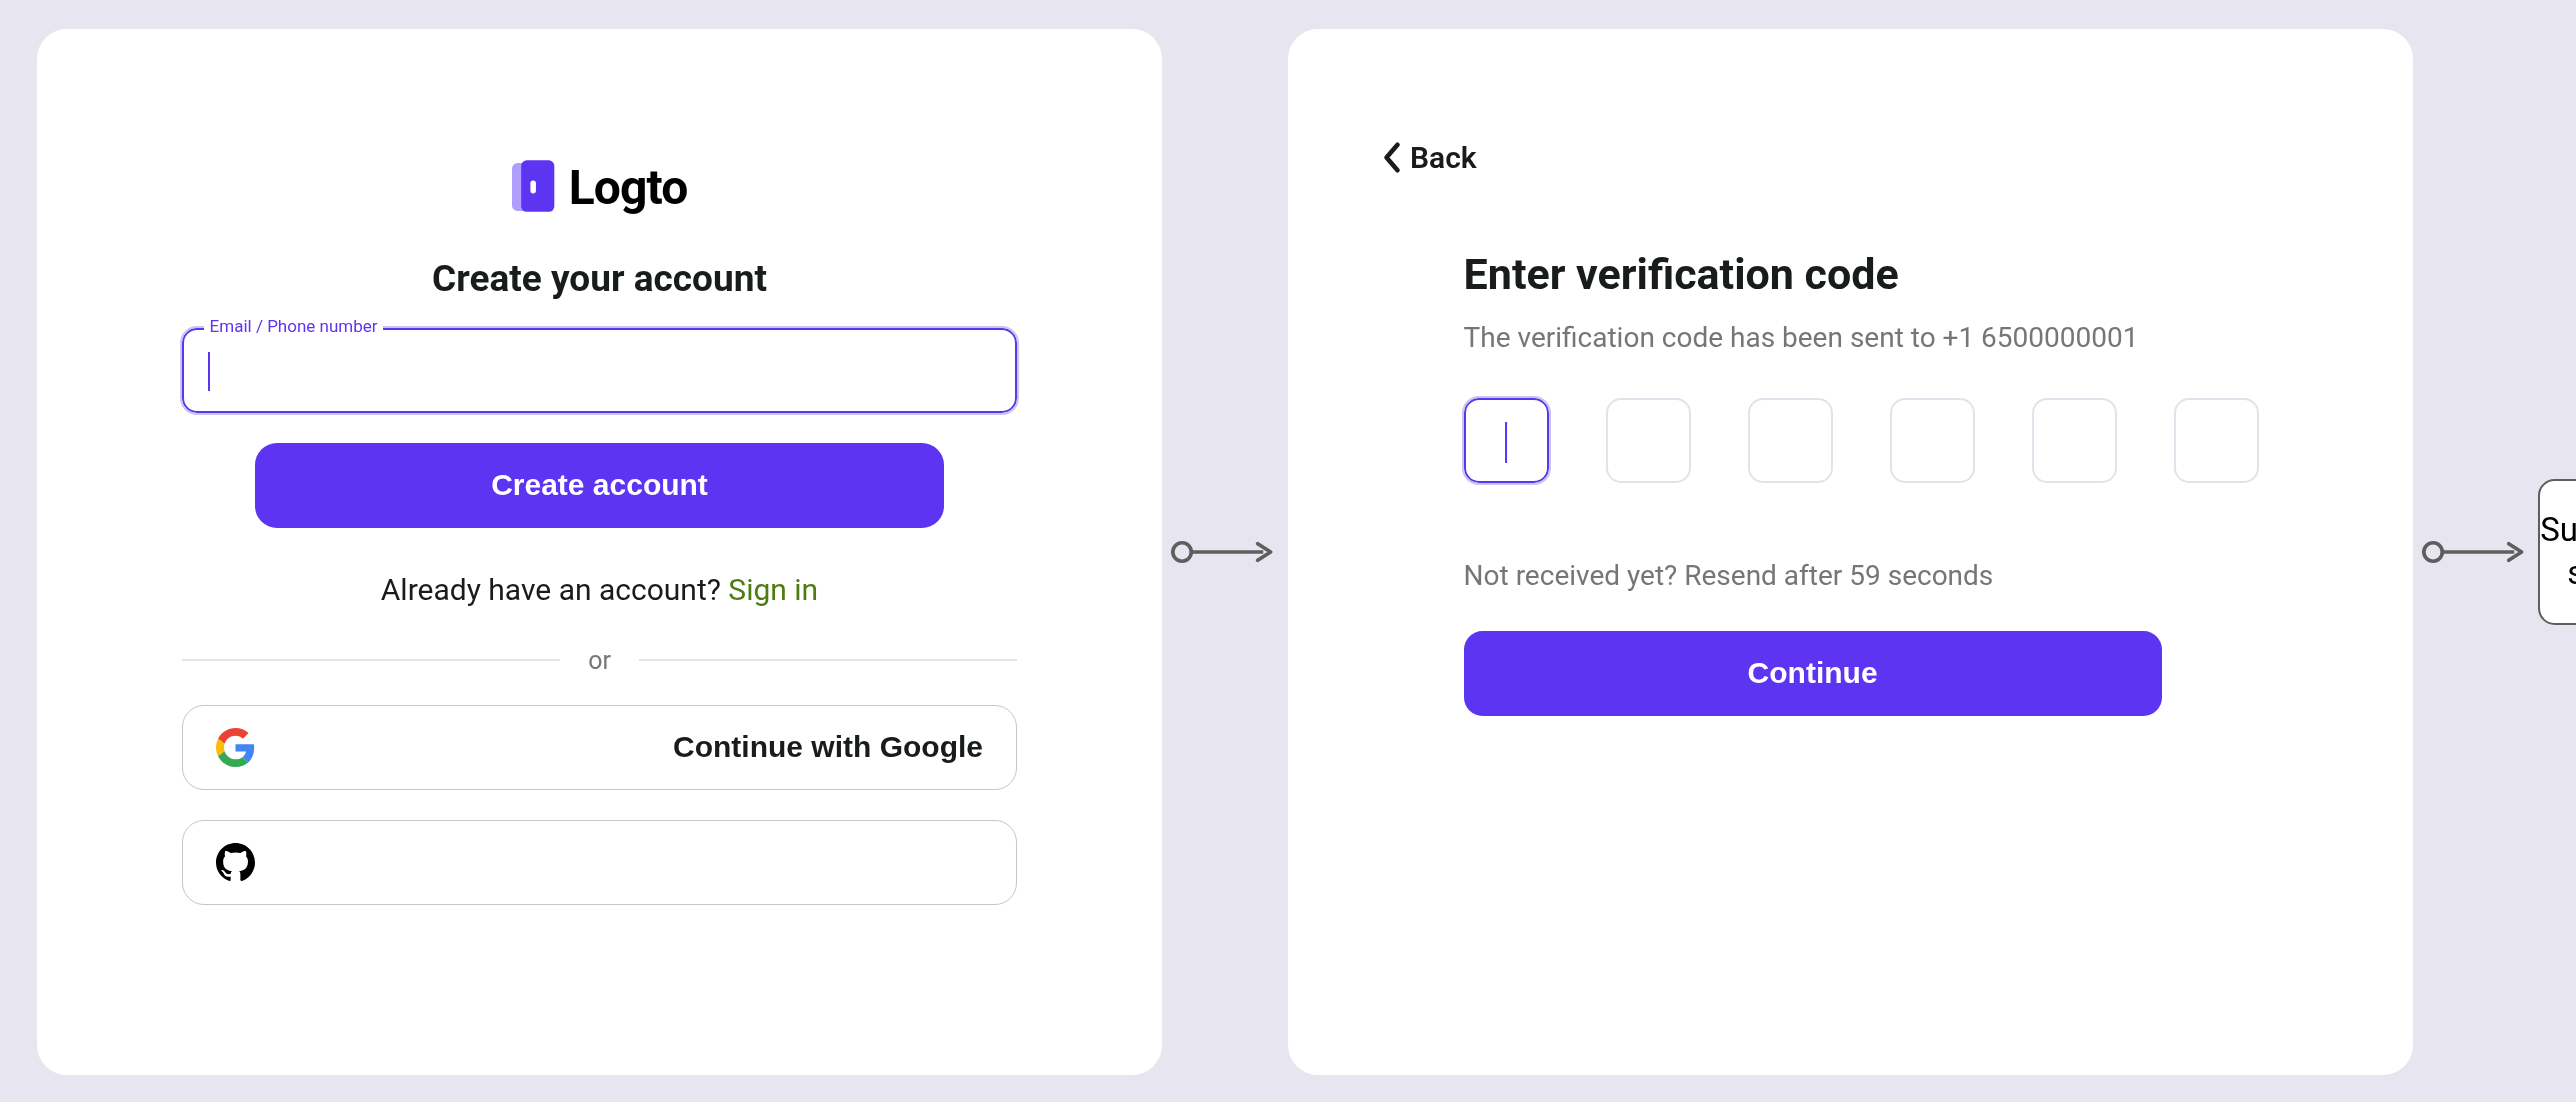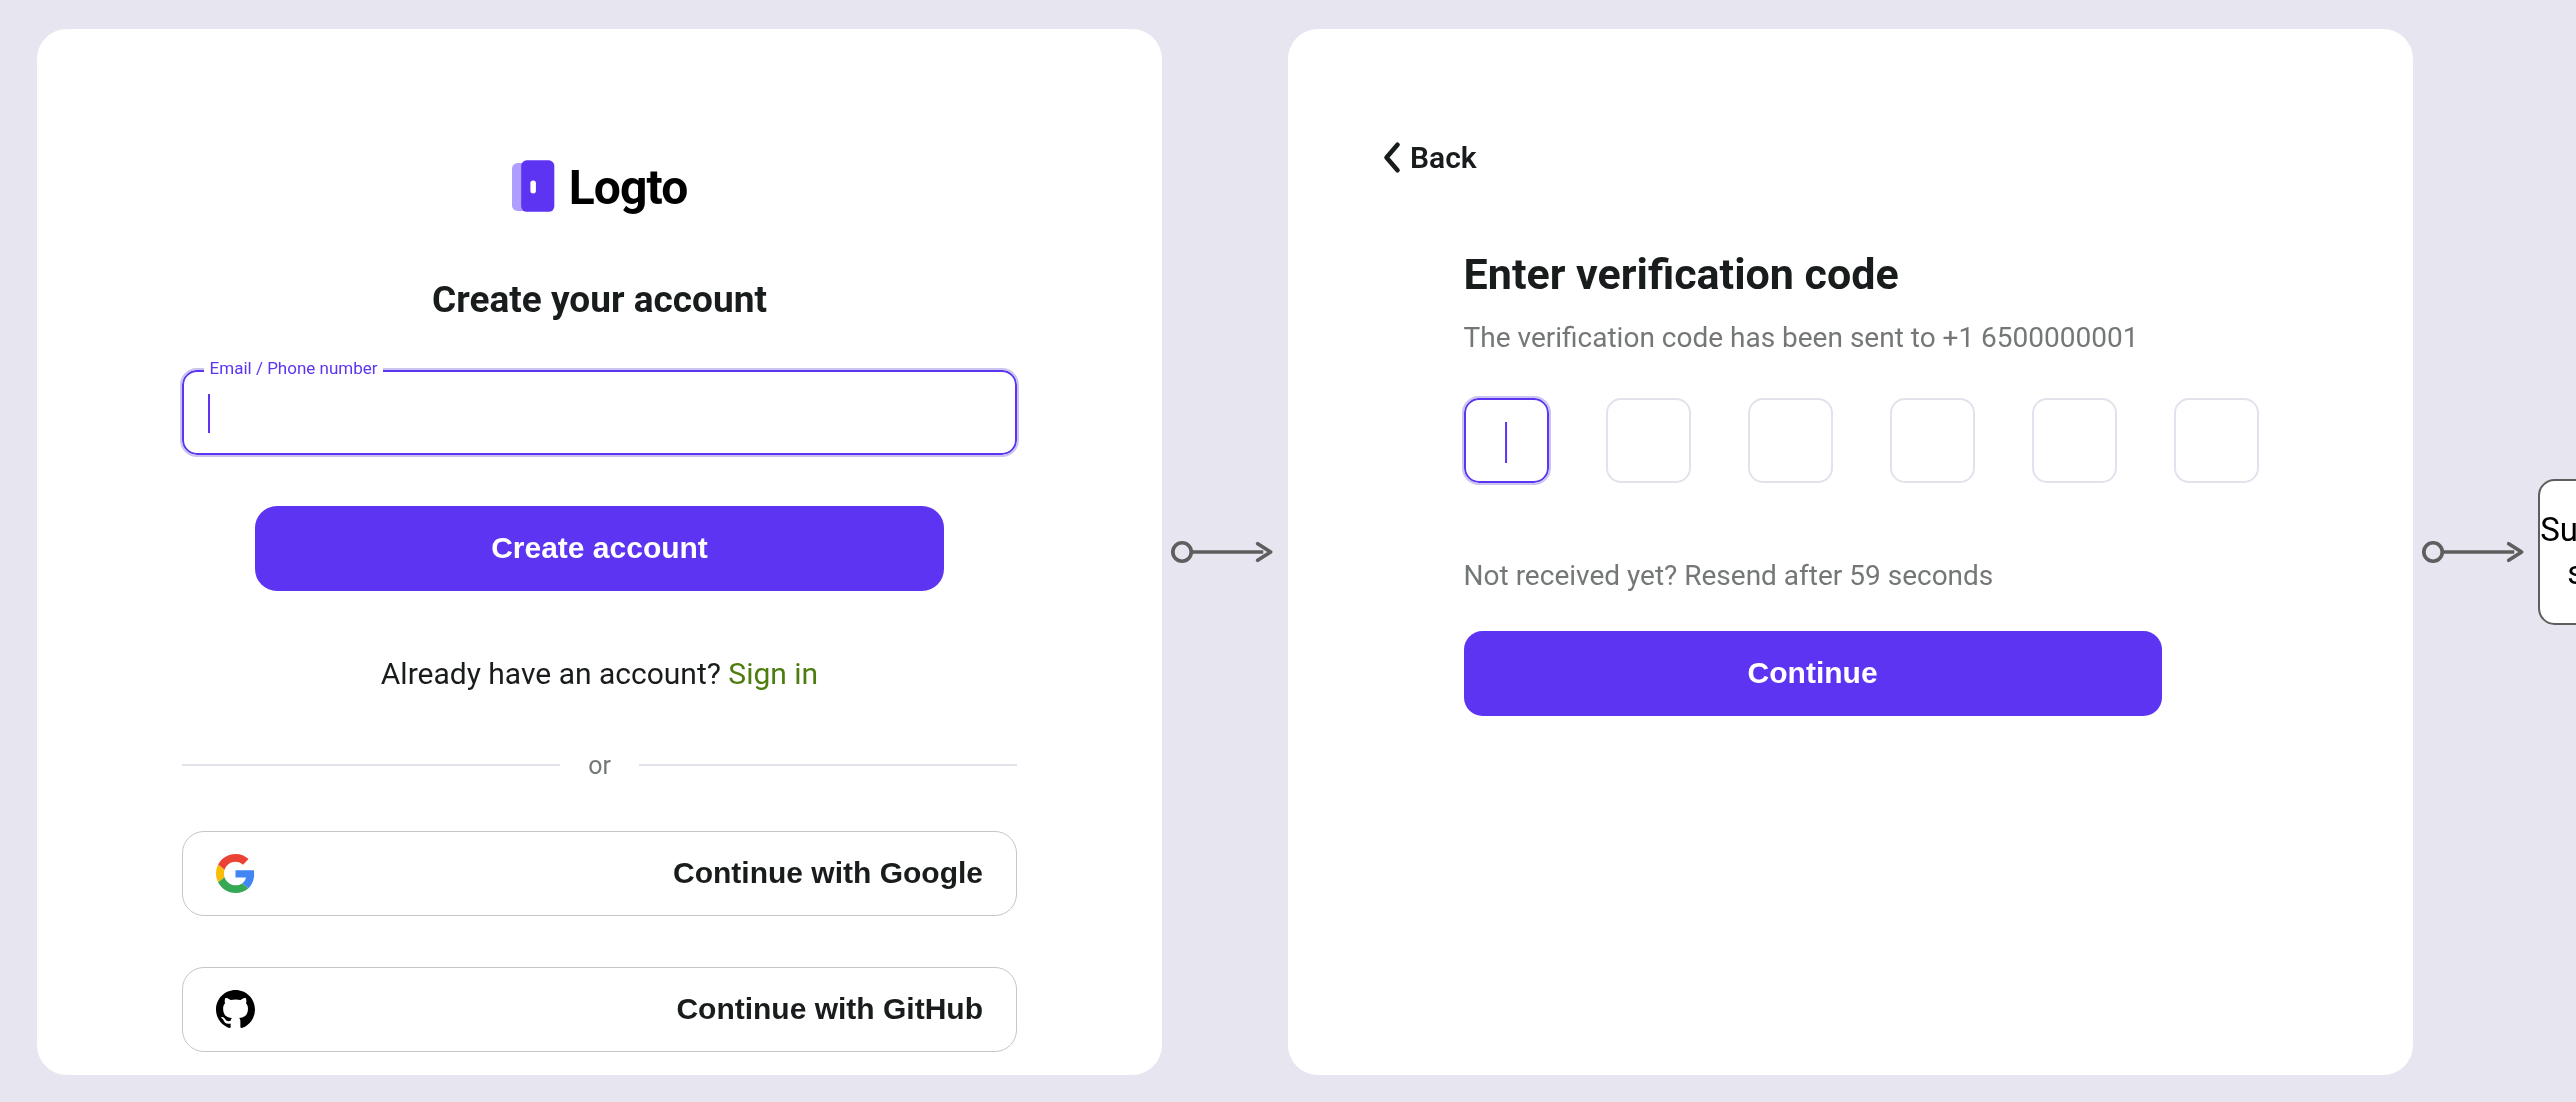--- a/index.html
+++ b/index.html
@@ -24,21 +24,20 @@
     border-radius: 30px;
     width: 1125px;
     height: 1046px;
     flex: 0 0 1125px;
   }
   .card-left {
     padding: 130px 148px 0;
     display: flex;
     flex-direction: column;
     align-items: center;
-    gap: 21px;
   }
   .logo-row {
     display: flex;
     align-items: center;
     gap: 11px;
     margin-bottom: 41px;
   }
   .logo-text {
     font-size: 48px;
     font-weight: 700;
@@ -271,21 +270,20 @@
         <path fill="#FBBC05" d="M10.53 28.59c-.48-1.45-.76-2.99-.76-4.59s.27-3.14.76-4.59l-7.98-6.19C.92 16.46 0 20.12 0 24c0 3.88.92 7.54 2.56 10.78l7.97-6.19z"></path>
         <path fill="#34A853" d="M24 48c6.48 0 11.93-2.13 15.89-5.81l-7.73-6c-2.15 1.45-4.92 2.3-8.16 2.3-6.26 0-11.57-4.22-13.47-9.91l-7.98 6.19C6.51 42.62 14.62 48 24 48z"></path>
       </svg>
       <span class="social-label">Continue with Google</span>
     </button>
 
     <button class="social-btn">
       <svg width="39" height="39" viewBox="0 0 16 16">
         <path fill="#000" d="M8 0C3.58 0 0 3.58 0 8c0 3.54 2.29 6.53 5.47 7.59.4.07.55-.17.55-.38 0-.19-.01-.82-.01-1.49-2.01.37-2.53-.49-2.69-.94-.09-.23-.48-.94-.82-1.13-.28-.15-.68-.52-.01-.53.63-.01 1.08.58 1.23.82.72 1.21 1.87.87 2.33.66.07-.52.28-.87.51-1.07-1.78-.2-3.64-.89-3.64-3.95 0-.87.31-1.59.82-2.15-.08-.2-.36-1.02.08-2.12 0 0 .67-.21 2.2.82.64-.18 1.32-.27 2-.27.68 0 1.36.09 2 .27 1.53-1.04 2.2-.82 2.2-.82.44 1.1.16 1.92.08 2.12.51.56.82 1.27.82 2.15 0 3.07-1.87 3.75-3.65 3.95.29.25.54.73.54 1.48 0 1.07-.01 1.93-.01 2.2 0 .21.15.46.55.38A8.013 8.013 0 0 0 16 8c0-4.42-3.58-8-8-8z"></path>
       </svg>
-      <span class="social-label">Continue with GitHub</span>
     </button>
 
   </div>
 
   <div class="arrow-wrap">
     <svg width="107" height="28" viewBox="0 0 116 30">
       <circle cx="12" cy="15" r="10" fill="none" stroke="#5E5E5E" stroke-width="4"></circle>
       <line x1="22" y1="15" x2="100" y2="15" stroke="#5E5E5E" stroke-width="4"></line>
       <path d="M94 6 L108 15 L94 24" fill="none" stroke="#5E5E5E" stroke-width="4" stroke-linecap="round" stroke-linejoin="round"></path>
     </svg>

